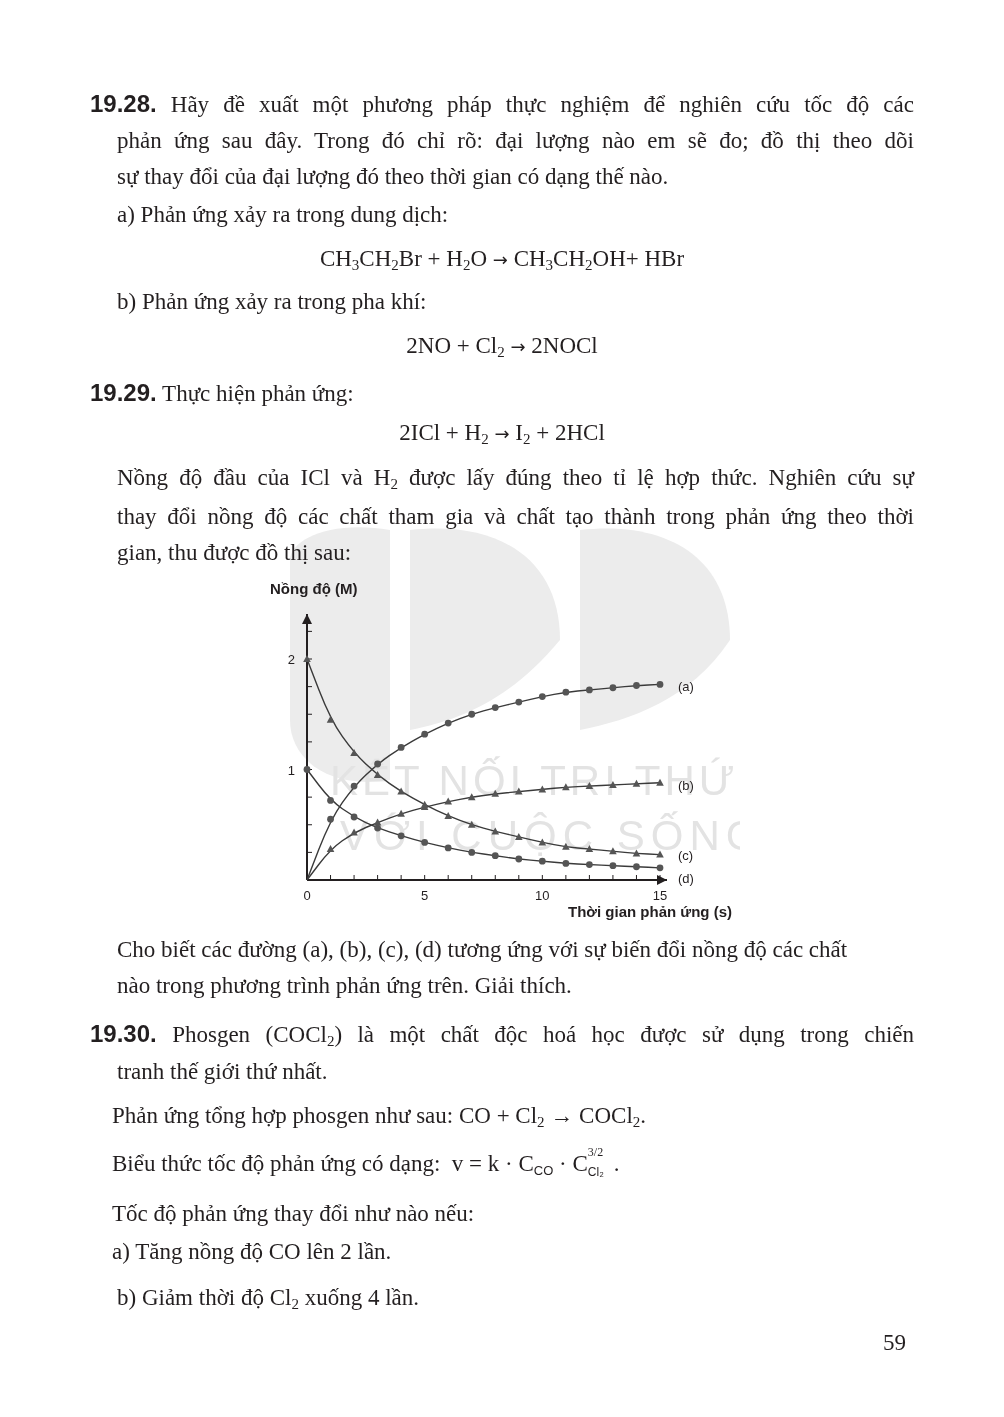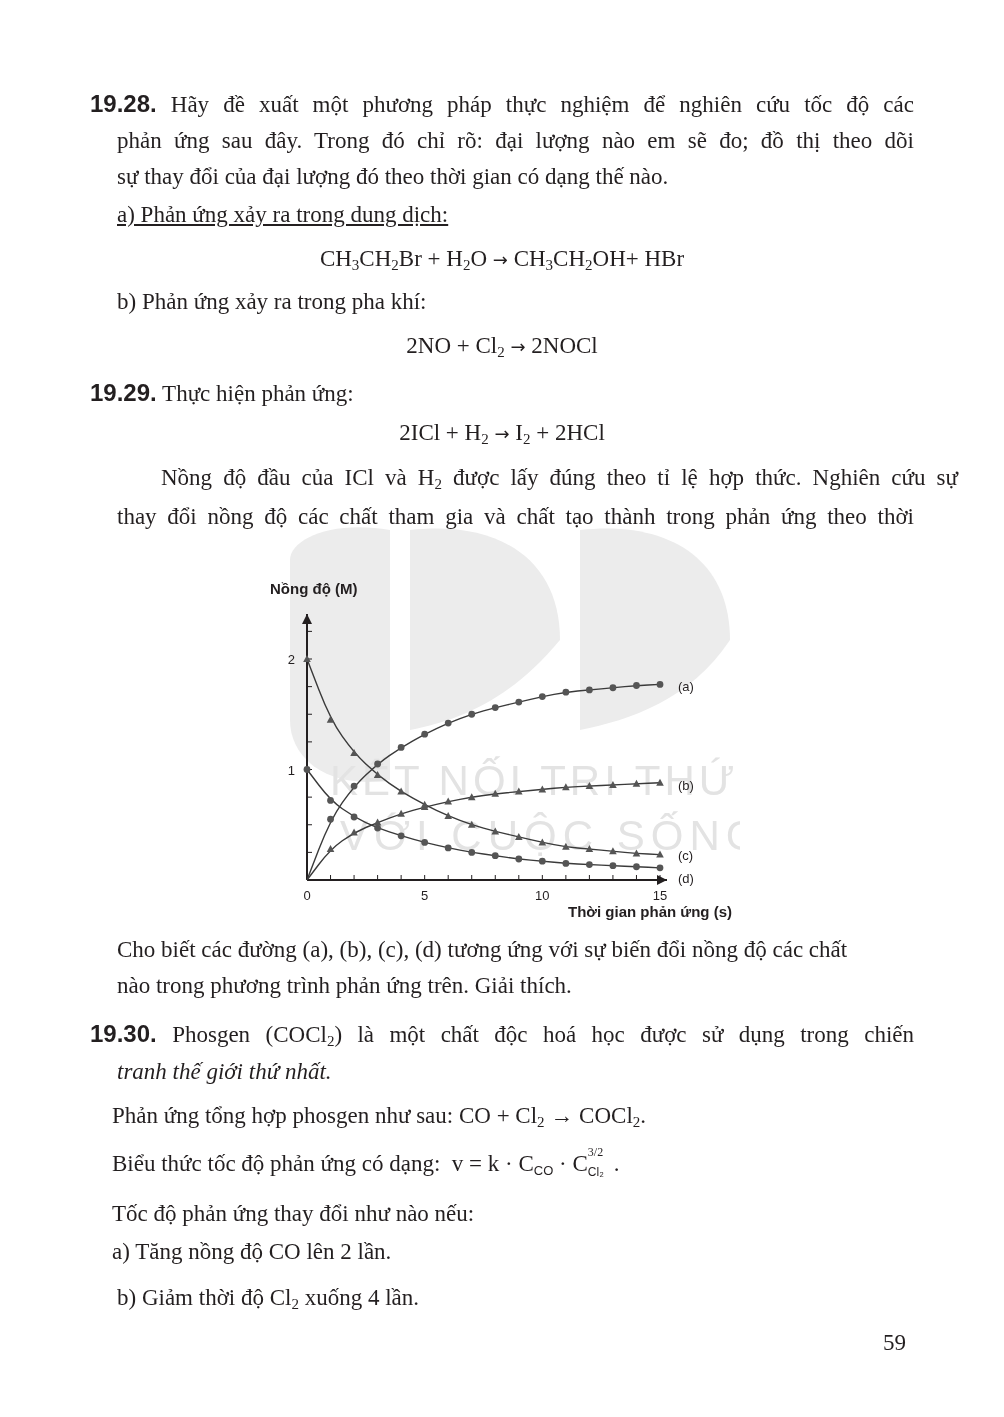--- a/index.html
+++ b/index.html
@@ -30,21 +30,21 @@
     <text id="wm1" x="60" y="275" font-size="42" fill="#e3e3e3" font-family="Liberation Sans, sans-serif" letter-spacing="4">KẾT NỐI TRI THỨC</text>
     <text id="wm2" x="70" y="330" font-size="42" fill="#e3e3e3" font-family="Liberation Sans, sans-serif" letter-spacing="6">VỚI CUỘC SỐNG</text>
   </svg>
 
   <div class="line just" style="left:90px; top:89px; width:824px;">
     <span class="num">19.28.</span>
     <span>Hãy đề xuất một phương pháp thực nghiệm để nghiên cứu tốc độ các</span>
   </div>
   <div class="line just" style="left:117px; top:126px; width:797px;">phản ứng sau đây. Trong đó chỉ rõ: đại lượng nào em sẽ đo; đồ thị theo dõi</div>
   <div class="line" style="left:117px; top:162px;">sự thay đổi của đại lượng đó theo thời gian có dạng thế nào.</div>
-  <div class="line" style="left:117px; top:200px;text-decoration:underline;">a) Phản ứng xảy ra trong dung dịch:</div>
+  <div class="line" style="left:117px; top:200px;">a) Phản ứng xảy ra trong dung dịch:</div>
   <div class="line center formula" style="top:244px;">
     <span>CH</span><sub>3</sub><span>CH</span><sub>2</sub><span>Br + H</span><sub>2</sub><span>O</span>
     <span class="arrow">→</span>
     <span>CH</span><sub>3</sub><span>CH</span><sub>2</sub><span>OH+ HBr</span>
   </div>
   <div class="line" style="left:117px; top:287px;">b) Phản ứng xảy ra trong pha khí:</div>
   <div class="line center formula" style="top:331px;">
     <span>2NO + Cl</span><sub>2</sub>
     <span class="arrow">→</span>
     <span>2NOCl</span>
@@ -52,24 +52,25 @@
 
   <div class="line" style="left:90px; top:378px;">
     <span class="num">19.29.</span>
     <span>Thực hiện phản ứng:</span>
   </div>
   <div class="line center formula" style="top:418px;">
     <span>2ICl + H</span><sub>2</sub>
     <span class="arrow">→</span>
     <span>I</span><sub>2</sub><span> + 2HCl</span>
   </div>
-  <div class="line just" style="left:117px; top:463px; width:797px;margin-left:44px;">
+  <div class="line just" style="left:117px; top:463px; width:797px;">
     <span>Nồng độ đầu của ICl và H</span><sub>2</sub><span> được lấy đúng theo tỉ lệ hợp thức. Nghiên cứu sự</span>
   </div>
   <div class="line just" style="left:117px; top:502px; width:797px;">thay đổi nồng độ các chất tham gia và chất tạo thành trong phản ứng theo thời</div>
+  <div class="line" style="left:117px; top:538px;">gian, thu được đồ thị sau:</div>
 
   <svg class="chart" id="chart" viewBox="0 0 480 356">
     <text id="ylabel" x="8" y="22" font-size="15" font-weight="bold">Nồng độ (M)</text>
     <text id="xlabel" x="470" y="345" font-size="15" font-weight="bold" text-anchor="end">Thời gian phản ứng (s)</text>
     <g id="axes">
         <line x1="45" y1="308" x2="45" y2="42" stroke="#231f20" stroke-width="2"></line>
         <path d="M40 52 L45 42 L50 52 Z" fill="#231f20"></path>
         <line x1="45" y1="308" x2="405" y2="308" stroke="#231f20" stroke-width="2"></line>
         <path d="M395 303 L405 308 L395 313 Z" fill="#231f20"></path>
         <line x1="45" y1="280.375" x2="50" y2="280.375" stroke="#231f20" stroke-width="1"></line>
@@ -177,21 +178,21 @@
       </g>
   </svg>
 
   <div class="line" style="left:117px; top:935px;">Cho biết các đường (a), (b), (c), (d) tương ứng với sự biến đổi nồng độ các chất</div>
   <div class="line" style="left:117px; top:971px;">nào trong phương trình phản ứng trên. Giải thích.</div>
 
   <div class="line just" style="left:90px; top:1019px; width:824px;">
     <span class="num">19.30.</span>
     <span>Phosgen (COCl</span><sub>2</sub><span>) là một chất độc hoá học được sử dụng trong chiến</span>
   </div>
-  <div class="line" style="left:117px; top:1057px;font-style:italic;">tranh thế giới thứ nhất.</div>
+  <div class="line" style="left:117px; top:1057px;">tranh thế giới thứ nhất.</div>
   <div class="line" style="left:112px; top:1101px;">
     <span>Phản ứng tổng hợp phosgen như sau: CO + Cl</span><sub>2</sub><span> → COCl</span><sub>2</sub><span>.</span>
   </div>
   <div class="line" style="left:112px; top:1149px;">
     <span>Biểu thức tốc độ phản ứng có dạng:</span>
     <span class="formula">&nbsp;<span>v = k · C</span><sub style="font-size:13px;font-family:'Liberation Sans',sans-serif">CO</sub><span> · C</span><span style="display:inline-block;position:relative;width:26px;height:20px;vertical-align:middle;"><span style="position:absolute;left:0;top:-10px;font-size:12px;line-height:12px">3/2</span><span style="position:absolute;left:0;top:10px;font-size:12px;line-height:12px;font-family:'Liberation Sans',sans-serif">Cl₂</span></span><span>.</span></span>
   </div>
   <div class="line" style="left:112px; top:1199px;">Tốc độ phản ứng thay đổi như nào nếu:</div>
   <div class="line" style="left:112px; top:1237px;">a) Tăng nồng độ CO lên 2 lần.</div>
   <div class="line" style="left:117px; top:1283px;">

